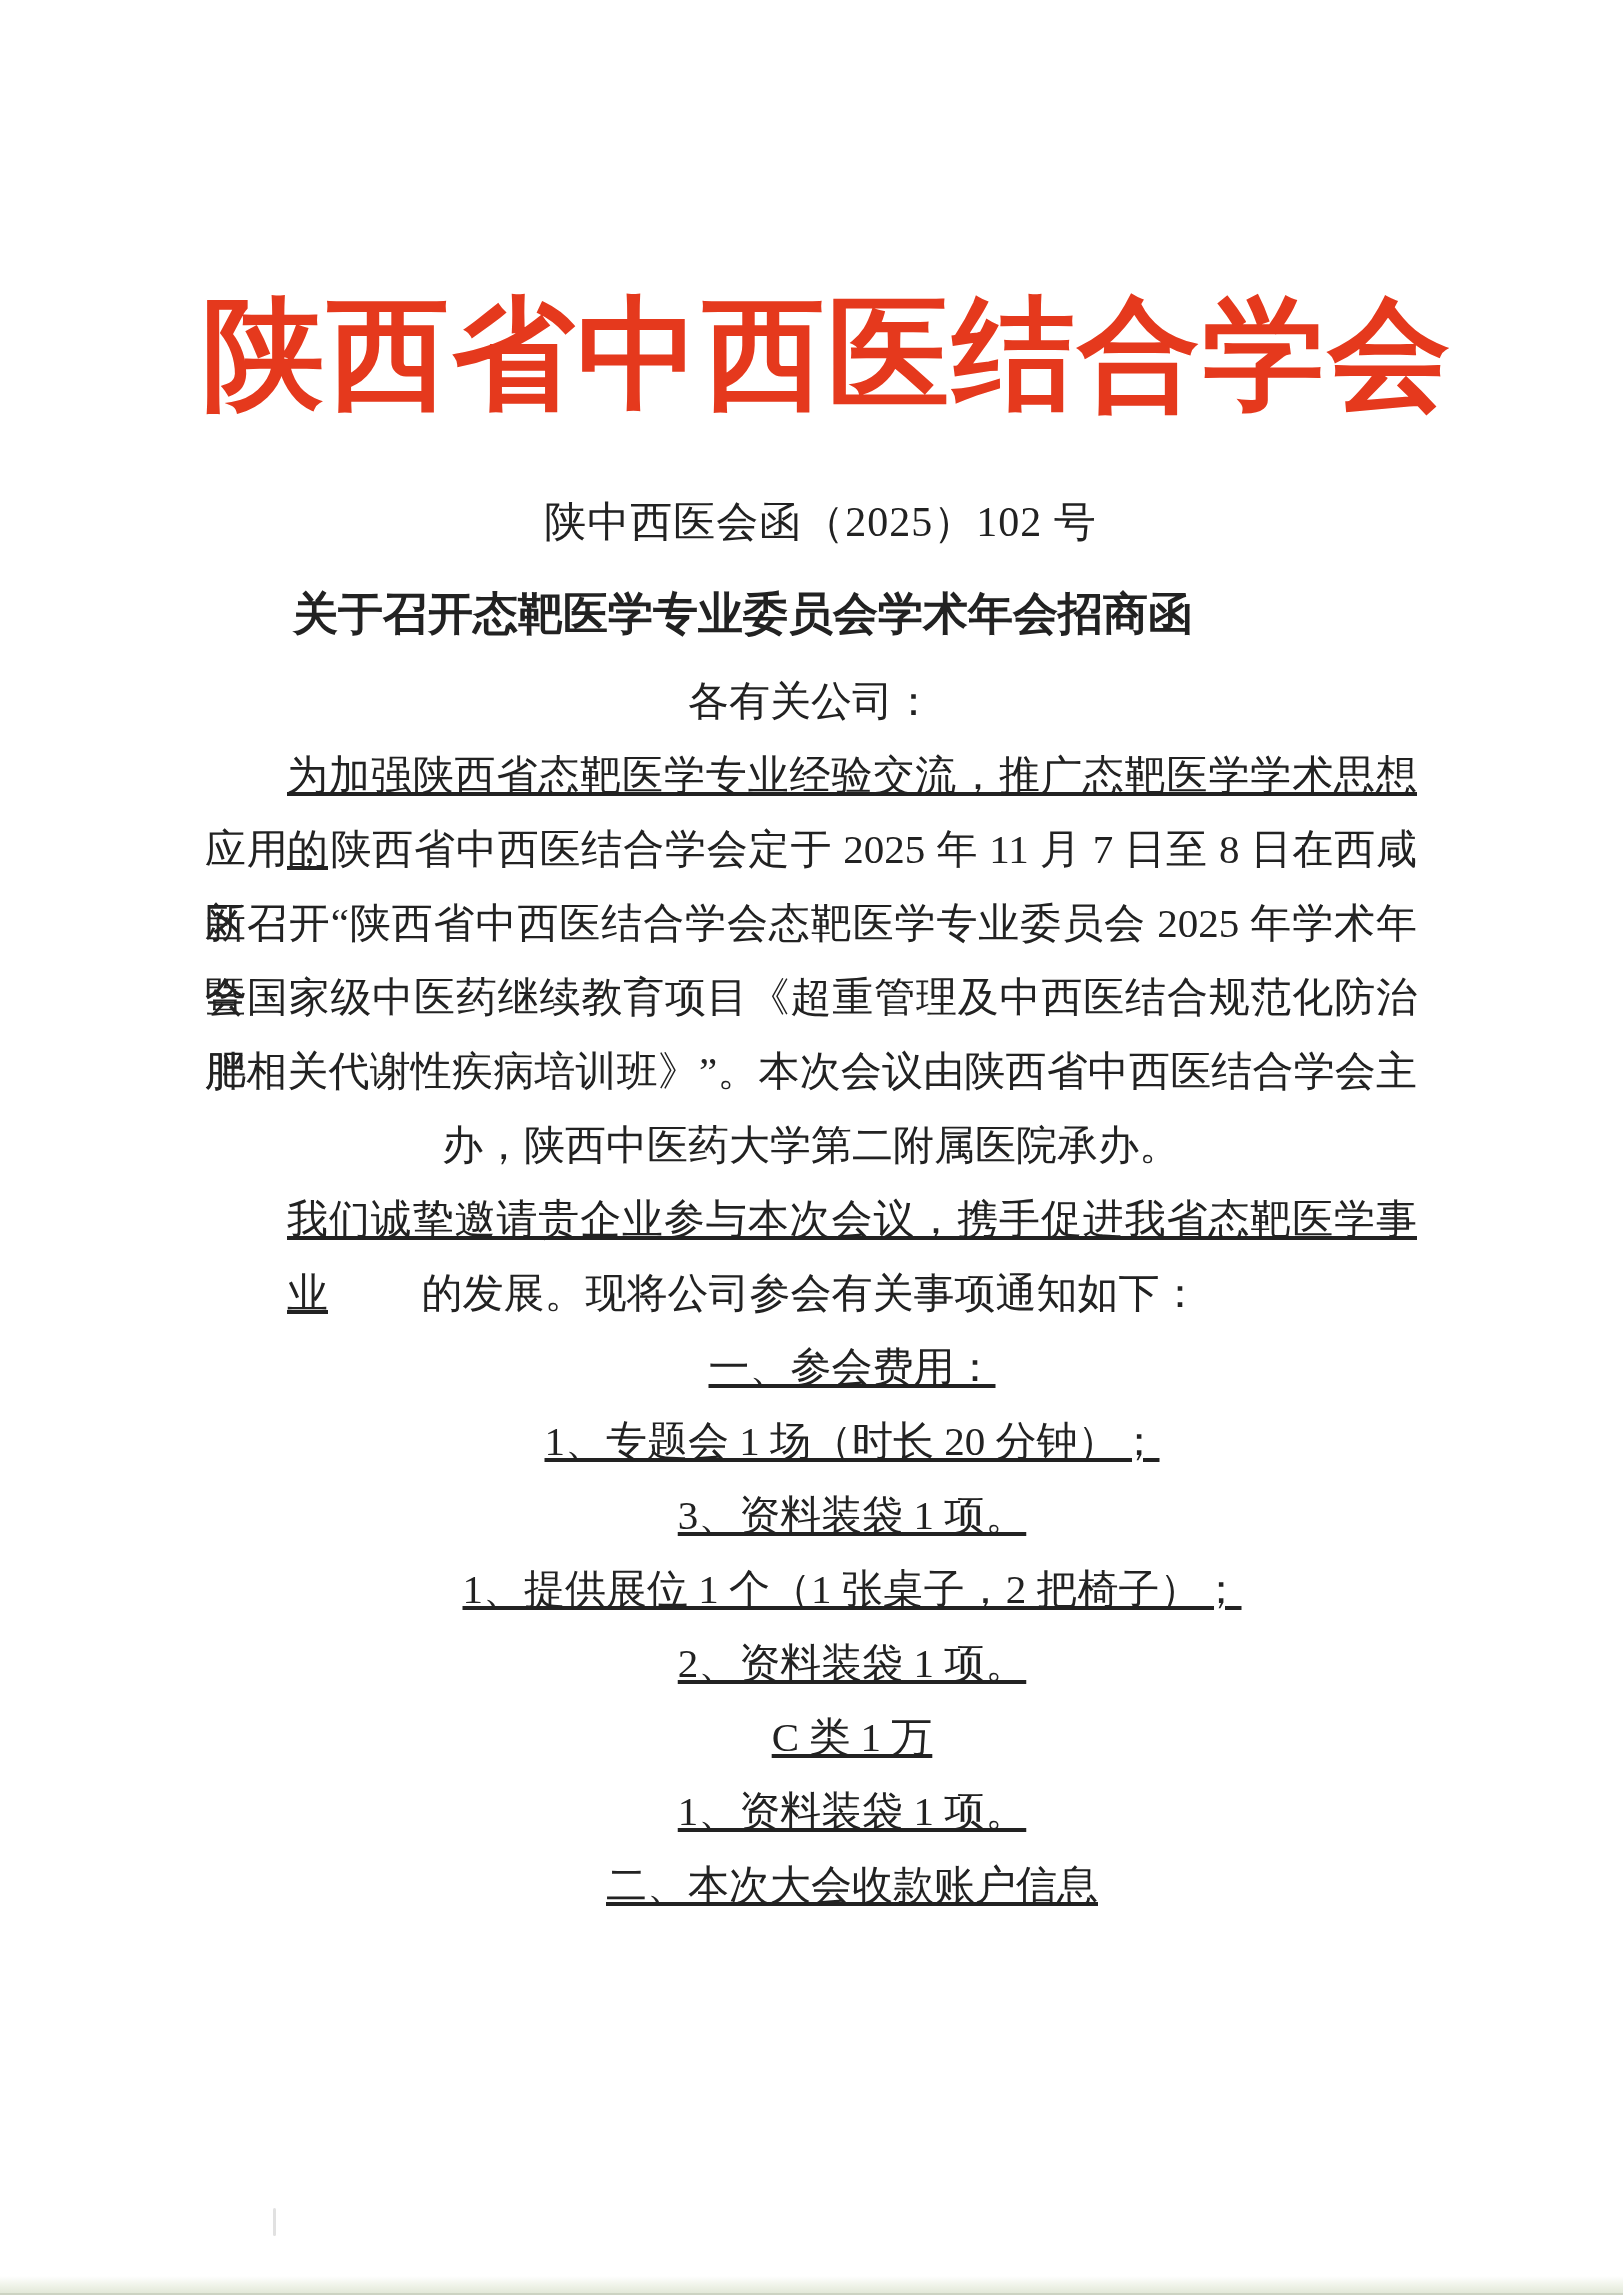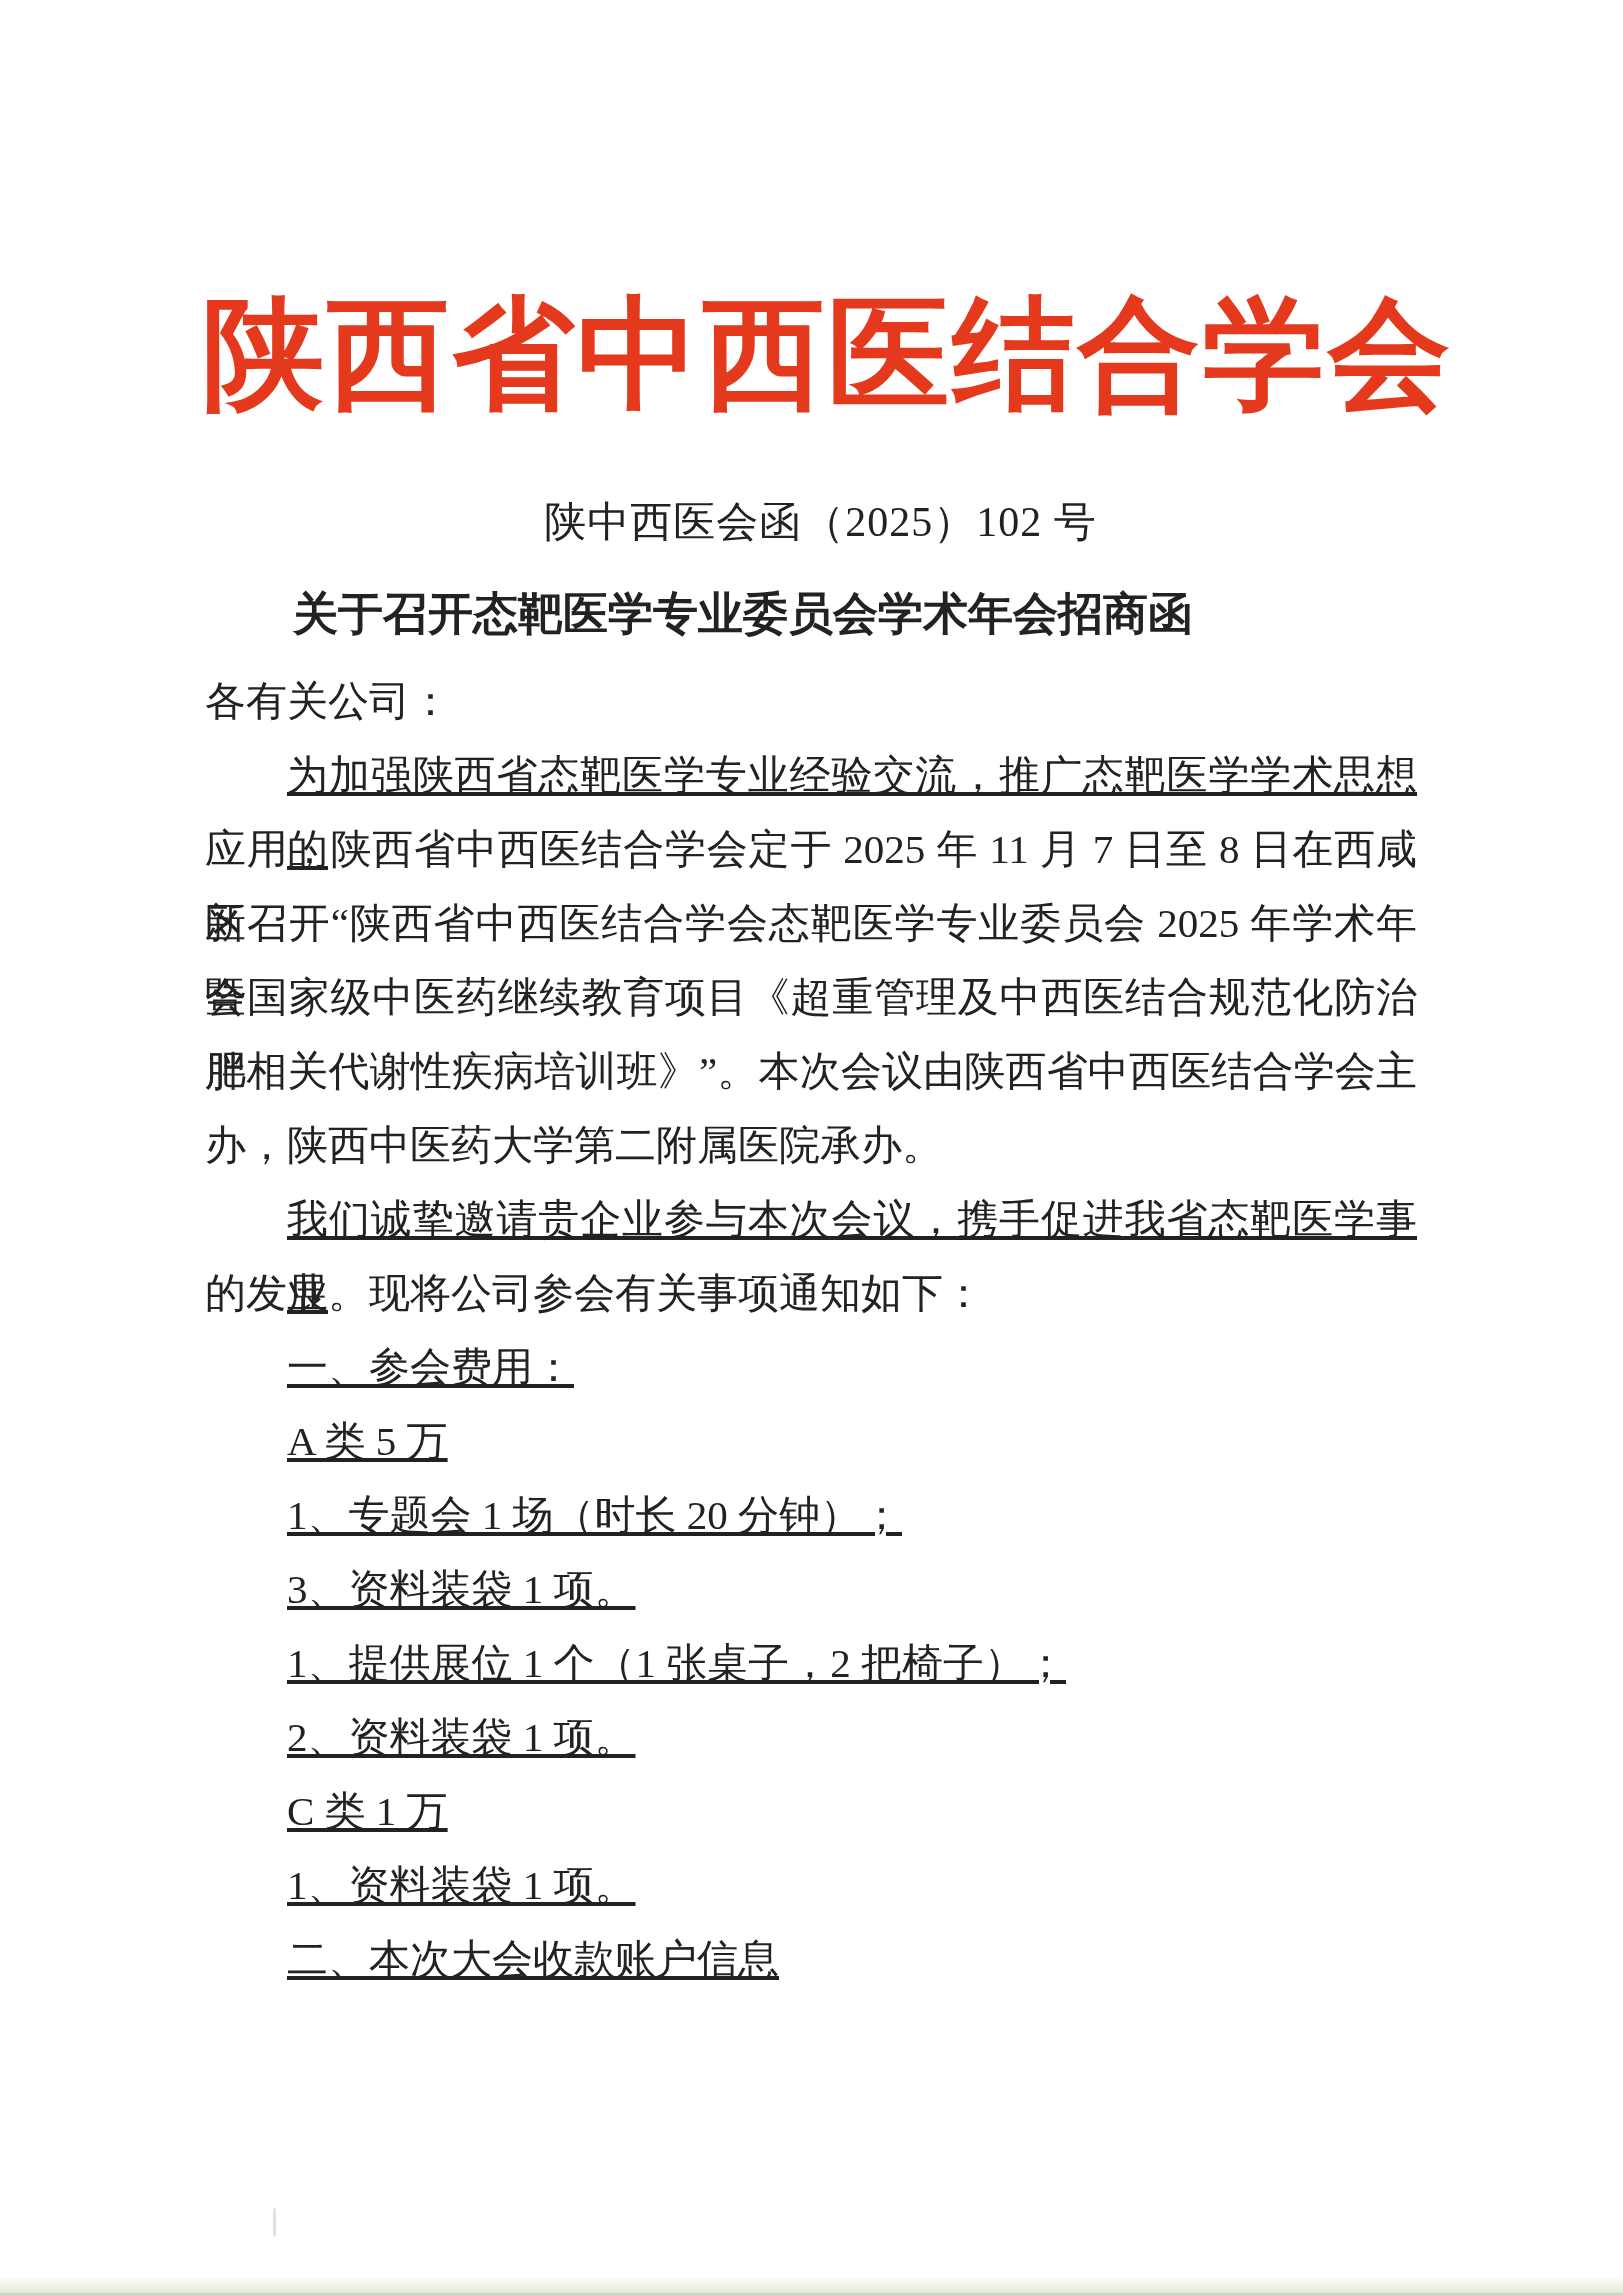--- a/index.html
+++ b/index.html
@@ -55,21 +55,21 @@
   .body-text {
     position: absolute;
     top: 664px;
     left: 205px;
     width: 1212px;
     font-size: 41px;
     line-height: 74px;
   }
   .line {
     height: 74px;
-    text-align: left;
+    text-align: center;
     white-space: nowrap;
   }
   .line.indent {
     padding-left: 82px;
     text-decoration: underline;
   }
   .line.justify {
     white-space: normal;
     text-align: justify;
     text-align-last: justify;
@@ -109,21 +109,20 @@
     <div class="line">各有关公司：</div>
     <div class="line indent justify">为加强陕西省态靶医学专业经验交流，推广态靶医学学术思想的</div>
     <div class="line justify">应用，陕西省中西医结合学会定于 2025 年 11 月 7 日至 8 日在西咸新</div>
     <div class="line justify">区召开“陕西省中西医结合学会态靶医学专业委员会 2025 年学术年会</div>
     <div class="line justify">暨国家级中医药继续教育项目《超重管理及中西医结合规范化防治肥</div>
     <div class="line justify">胖相关代谢性疾病培训班》”。本次会议由陕西省中西医结合学会主</div>
     <div class="line">办，陕西中医药大学第二附属医院承办。</div>
     <div class="line indent justify">我们诚挚邀请贵企业参与本次会议，携手促进我省态靶医学事业</div>
     <div class="line">的发展。现将公司参会有关事项通知如下：</div>
     <div class="line indent">一、参会费用：</div>
-    <div class="line indent">A 类 5 万</div>
     <div class="line indent">1、专题会 1 场（时长 20 分钟）；</div>
     <div class="line indent">3、资料装袋 1 项。</div>
     <div class="line indent">1、提供展位 1 个（1 张桌子，2 把椅子）；</div>
     <div class="line indent">2、资料装袋 1 项。</div>
     <div class="line indent">C 类 1 万</div>
     <div class="line indent">1、资料装袋 1 项。</div>
     <div class="line indent">二、本次大会收款账户信息</div>
   </div>
 
   <div class="scan-mark"></div>

